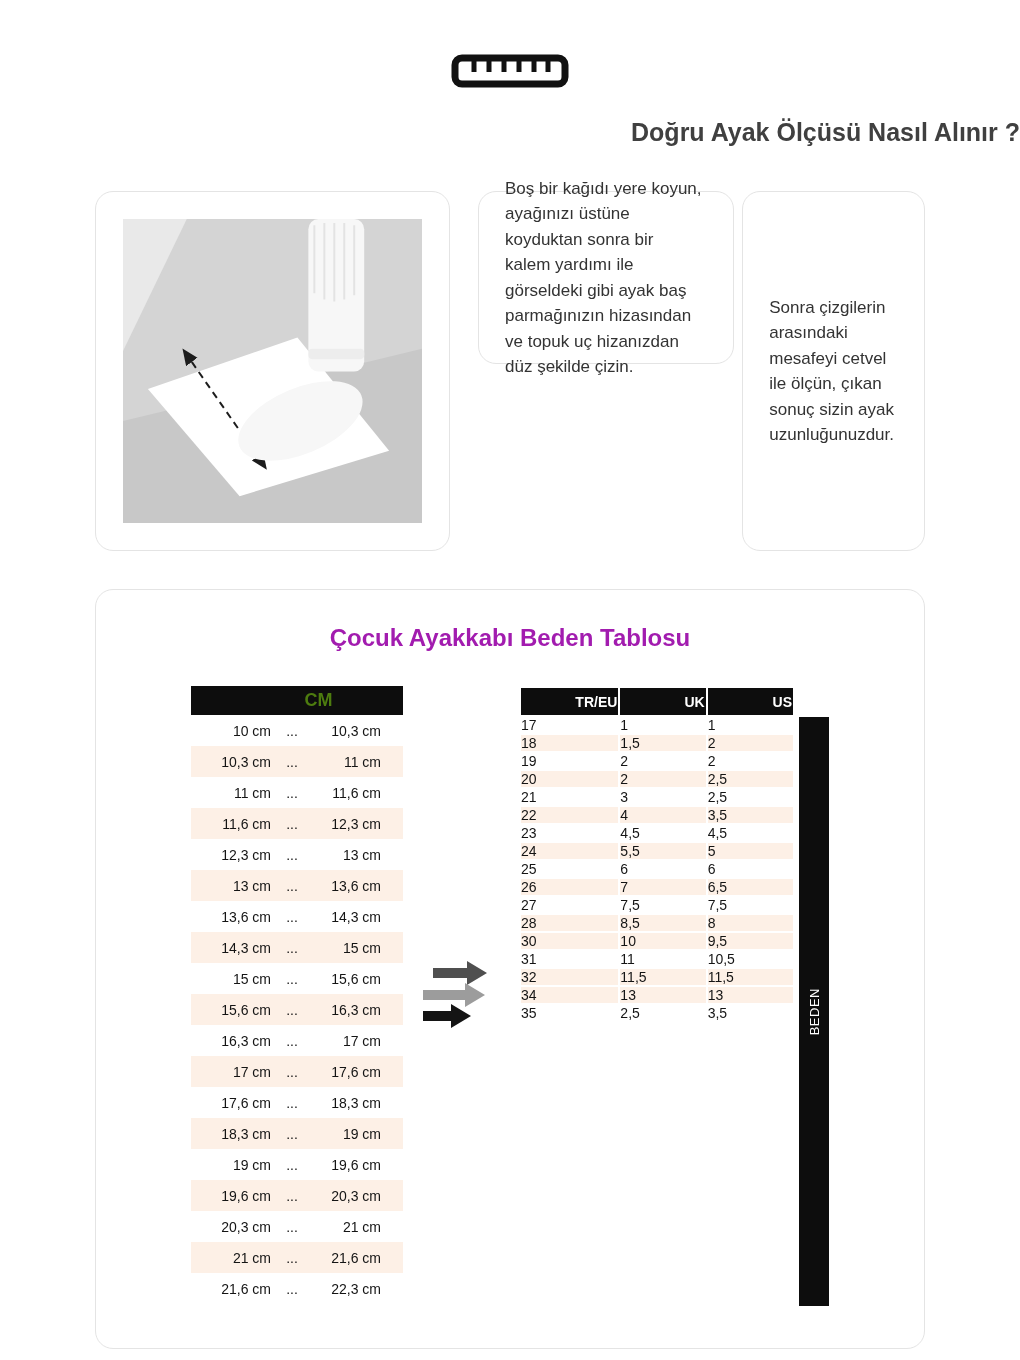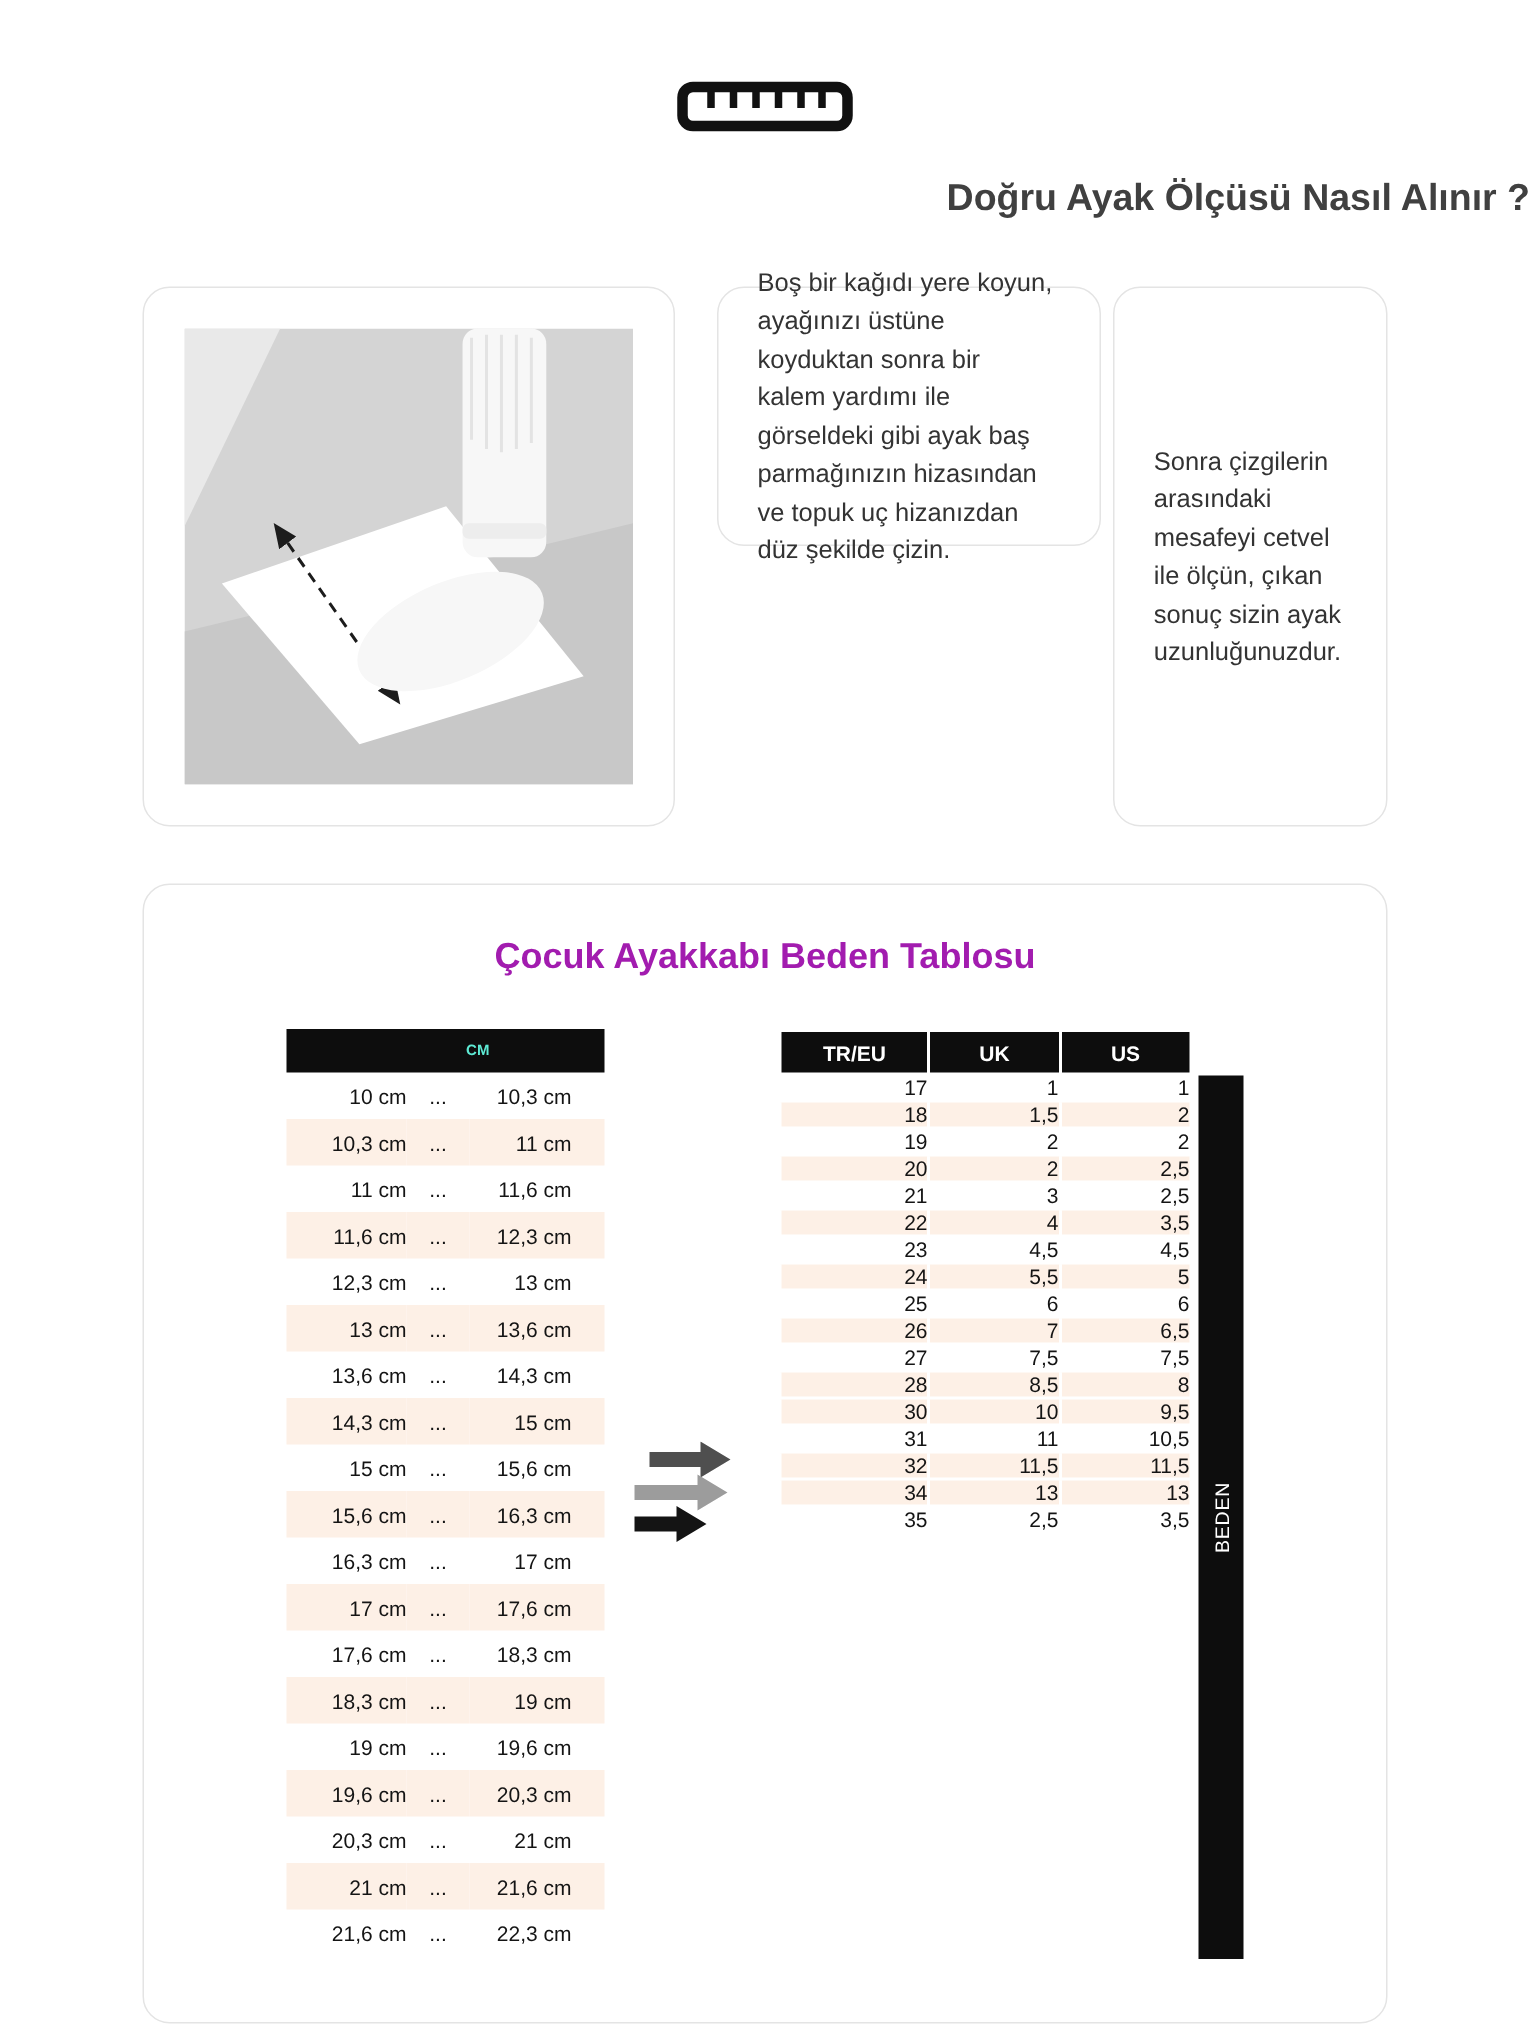--- a/index.html
+++ b/index.html
@@ -37,38 +37,38 @@
   .table-card{
     width:830px;margin:38px auto 0;border:1px solid var(--card-border);
     border-radius:18px;padding:34px 0 42px;
   }
   .table-title{margin:0 0 34px;text-align:center;font-size:24px;font-weight:700;color:#a21caf;}
   .tables-row{display:flex;justify-content:center;align-items:flex-start;}
 
   table{border-collapse:collapse;font-size:14px;}
   .cm-table{width:212px;}
   .cm-table th{
-    background:var(--header-bg);color:#5eead4;height:29px;font-weight:700;font-size:10px;padding-left:44px;
+    background:var(--header-bg);color:#4d7c0f;height:29px;font-weight:700;font-size:18px;padding-left:44px;
   }
   .cm-table td{height:31px;padding:0;color:var(--text);}
   .cm-table td.c0{width:80px;text-align:right;}
   .cm-table td.c1{width:42px;text-align:center;}
   .cm-table td.c2{width:90px;text-align:right;padding-right:22px;}
   tr.alt{background:var(--row-alt);}
 
   .arrows{align-self:center;margin-left:18px;width:80px;display:flex;justify-content:center;}
 
   .size-table{width:276px;margin-left:18px;}
   .size-table th{
-    background:var(--header-bg);color:#fff;height:29px;font-weight:700;border:2px solid #fff;
+    background:var(--header-bg);color:#fff;height:29px;font-weight:700;border:2px solid #fff;text-align:right;
   }
   .size-table th:nth-child(1){width:100px;}
   .size-table th:nth-child(2){width:88px;}
   .size-table th:nth-child(3){width:88px;}
-  .size-table td{height:15px;text-align:right;border:2px solid #fff;padding:0;color:var(--text);}
+  .size-table td{height:15px;text-align:left;border:2px solid #fff;padding:0;color:var(--text);}
 
   .beden-bar{
     width:30px;height:589px;background:var(--header-bg);margin:31px 0 0 4px;
     display:flex;align-items:center;justify-content:center;flex:none;
   }
   .beden-bar span{
     writing-mode:vertical-rl;transform:rotate(180deg);
     color:#fff;font-size:13px;letter-spacing:.5px;
   }
 </style>

